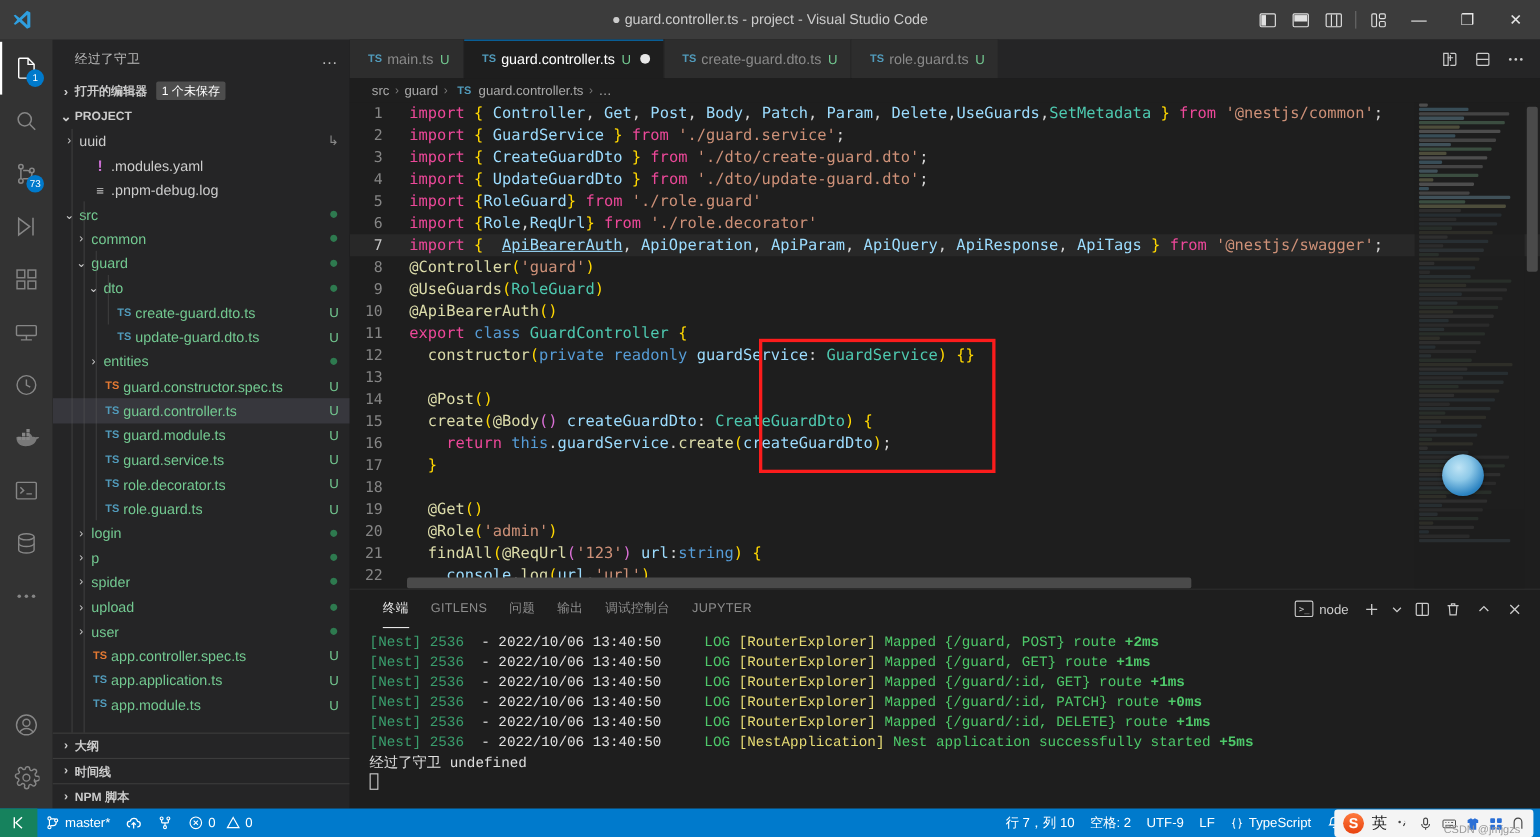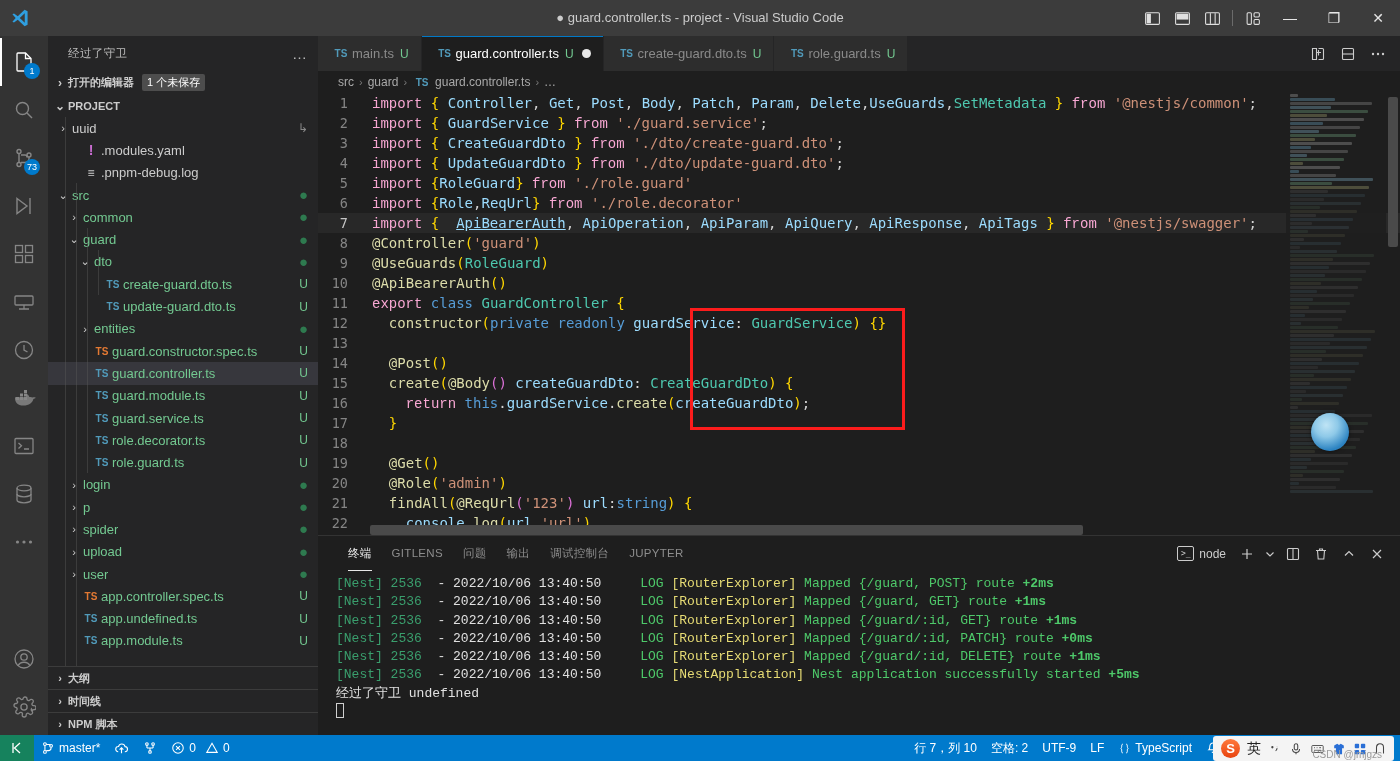--- a/index.html
+++ b/index.html
@@ -136,21 +136,21 @@
   }
   .cline { height: 20px; display: flex; align-items: center; }
   .cline.cur { background: #282828; }
   .lnum {
     width: 52px; min-width: 52px; text-align: right; padding-right: 22px; color: #858585;
     font-size: 13.5px; user-select: none;
   }
   .cline.cur .lnum { color: #c6c6c6; }
   .ctext { padding-left: 2px; }
   
-  .t-kw  { color: #f9a8d4; font-family: Liberation Mono, monospace; }
+  .t-kw  { color: #ec4899; }
   .t-kw2 { color: #569cd6; }
   .t-cls { color: #4ec9b0; }
   .t-fn  { color: #dcdcaa; }
   .t-var { color: #9cdcfe; }
   .t-str { color: #ce9178; }
   .t-br1 { color: #ffd700; }
   .t-br2 { color: #da70d6; }
   .t-plain { color: #d4d4d4; }
   .t-link { color: #9cdcfe; text-decoration: underline; }
 
@@ -513,21 +513,21 @@
           </div>
           <div class="row" style="padding-left: 19px;">
             <span class="tw empty">›</span>
             <span class="ficon tsred">TS</span>
             <span class="lbl green">app.controller.spec.ts</span>
             <span class="status-ch u">U</span>
           </div>
           <div class="row" style="padding-left: 19px;">
             <span class="tw empty">›</span>
             <span class="ficon ts">TS</span>
-            <span class="lbl green">app.undefined.ts</span>
+            <span class="lbl green">app.application.ts</span>
             <span class="status-ch u">U</span>
           </div>
           <div class="row" style="padding-left: 19px;">
             <span class="tw empty">›</span>
             <span class="ficon ts">TS</span>
             <span class="lbl green">app.module.ts</span>
             <span class="status-ch u">U</span>
           </div>
           <div class="indent-guide" style="left: 17px; top: 0px; height: 560px; bottom: auto;"></div>
           <div class="indent-guide" style="left: 28px; top: 66px; height: 494px; bottom: auto;"></div>

